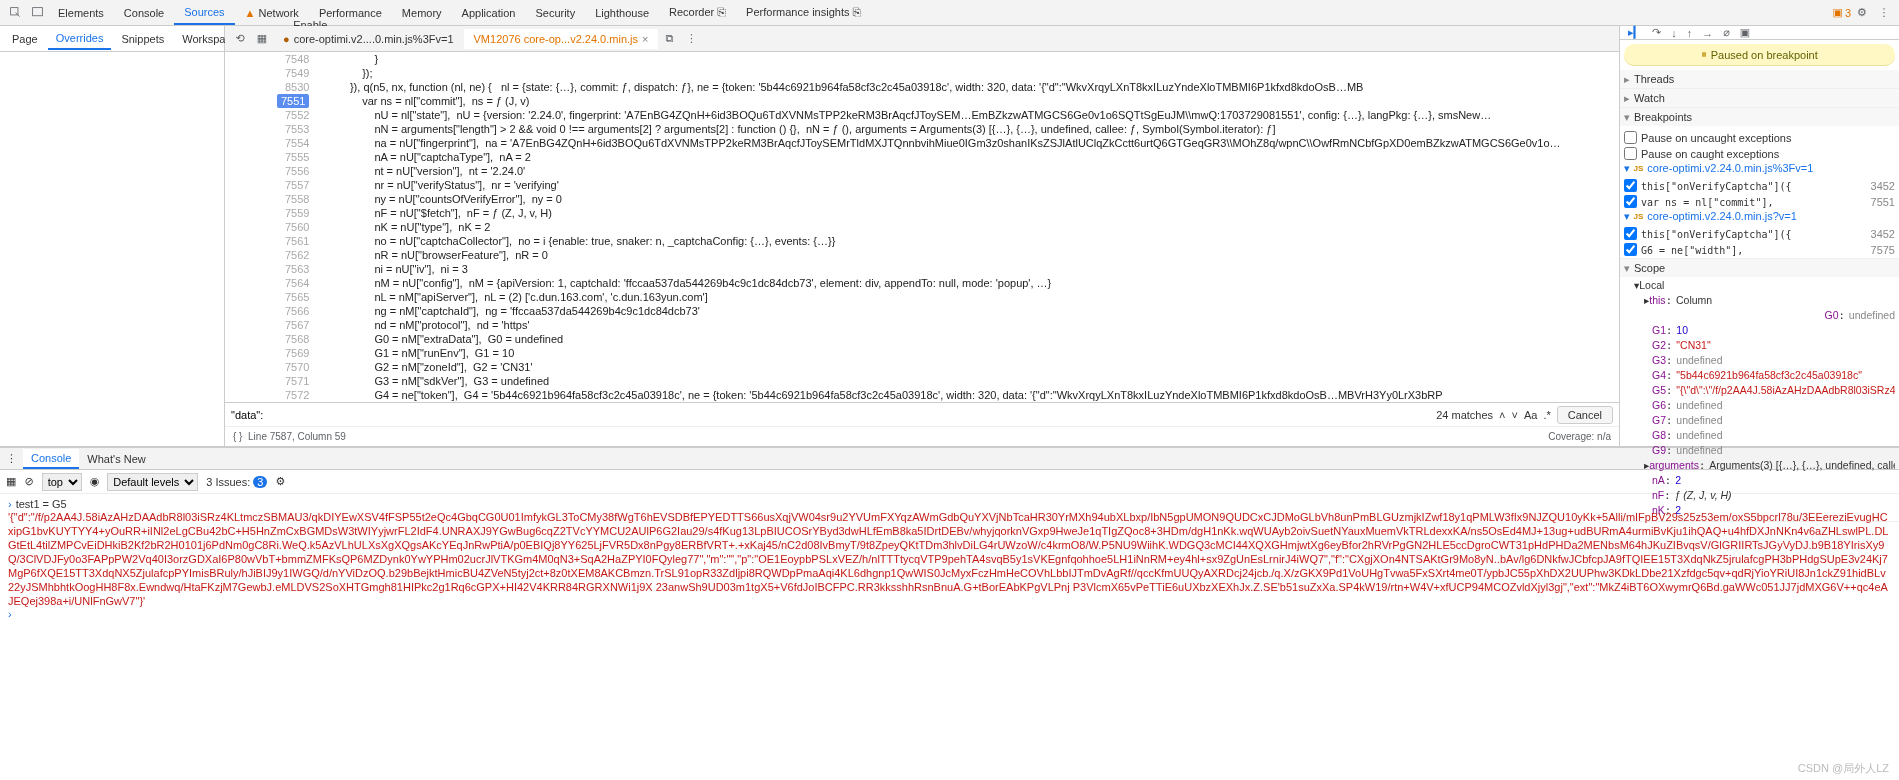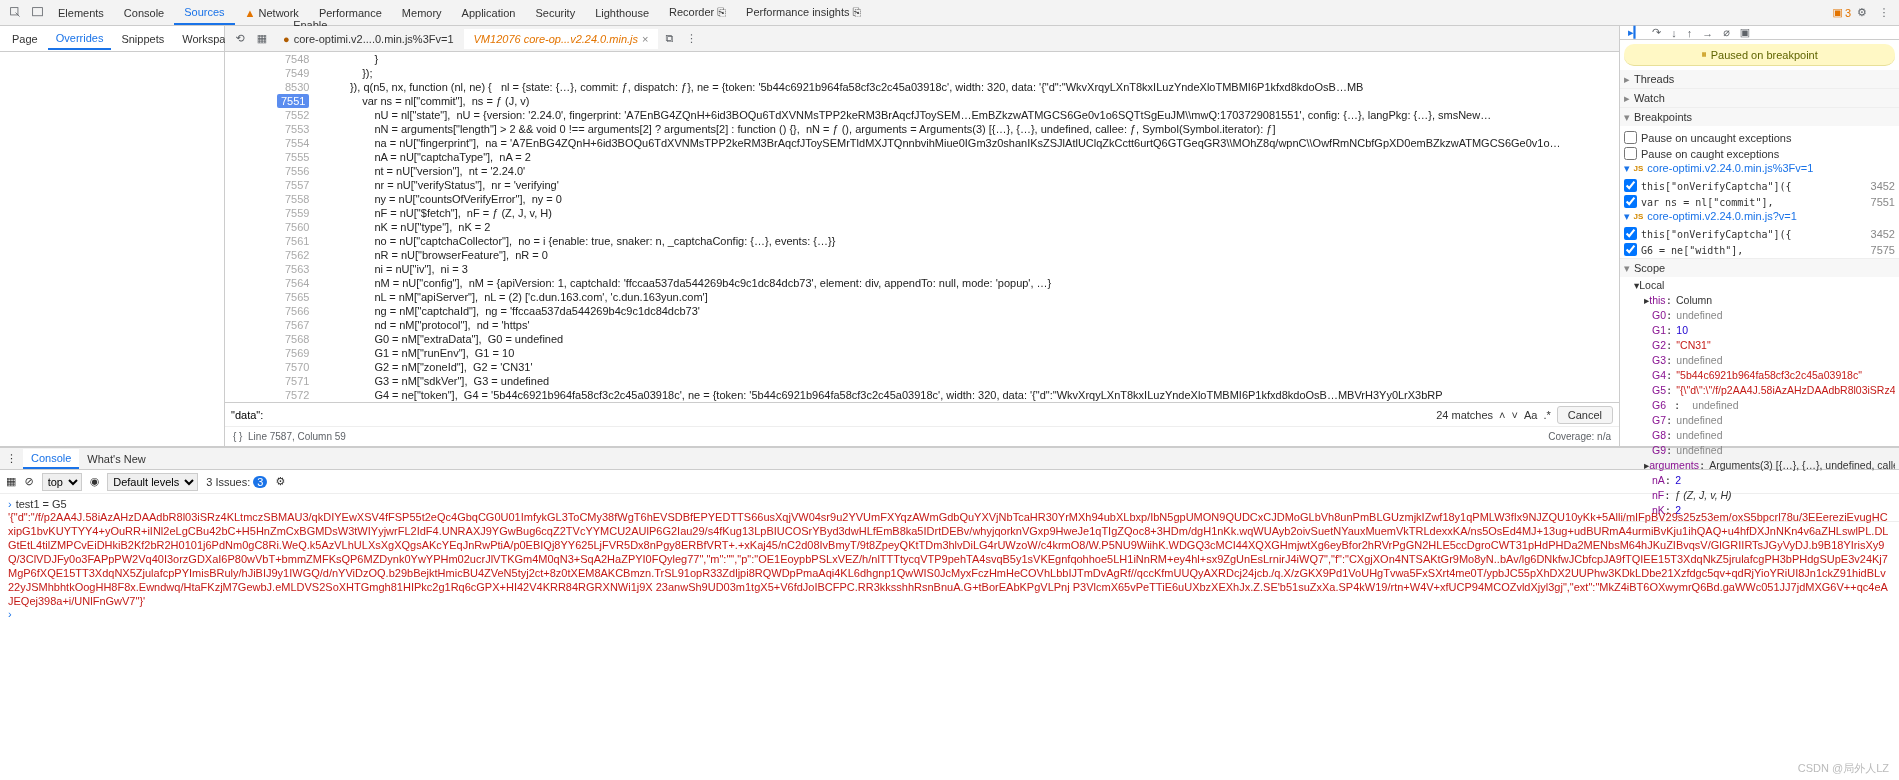--- a/index.html
+++ b/index.html
@@ -25,21 +25,21 @@
 .tree .ico { width: 14px; display: inline-flex; justify-content: center; margin-right: 3px; }
 .tree .cloud { color: #878787; }
 .tree .fold { color: #555; }
 .tree .js { color: #d28900; font-weight: bold; }
 .center { flex: 1; display: flex; flex-direction: column; overflow: hidden; }
 .ctabs { display: flex; align-items: center; height: 26px; border-bottom: 1px solid #ccc; padding-left: 4px; background: #f3f3f3; }
 .ctabs .ct { padding: 4px 10px; display: flex; align-items: center; gap: 4px; cursor: pointer; max-width: 200px; }
 .ctabs .ct.active { background: #fff; }
 .ctabs .ct .x { color: #888; }
 .ctabs .cticon { width: 22px; display: flex; justify-content: center; color: #5f6368; }
-.ctabs .vm { font-style: italic; color: #e37400; }
+.ctabs .vm { color: #e37400; }
 .code { flex: 1; display: flex; overflow: auto; font-family: Menlo, Consolas, monospace; font-size: 11px; line-height: 14px; background: #fff; position: relative; }
 .gutter { background: #fff; color: #aaa; text-align: right; padding: 0 8px 0 4px; margin-left: 48px; }
 .gutter .ln { height: 14px; }
 .gutter .ln.bp { background: #5b8def; color: #fff; border-radius: 2px; padding: 0 4px; }
 .src { flex: 1; white-space: pre; color: #222; overflow-x: hidden; }
 .src .row { height: 14px; padding-left: 8px; }
 .str { color: #c41a16; }
 .num { color: #1c00cf; }
 .fn { font-style: italic; }
 .search { display: flex; align-items: center; height: 24px; border-top: 1px solid #ccc; padding: 0 6px; gap: 6px; }
@@ -299,27 +299,27 @@
           <span class="tw">▾</span>
           <span>Scope</span>
         </div>
       <div class="sec-b">
         <div class="scope-row">
             <span class="tw">▾</span>
             <span>Local</span>
           </div>
         <div class="scope-row" style="padding-left:20px"><span class="tw">▸</span><span class="k">this</span>: <span class="v">Column</span></div>
         <div id="scopeVars">
-            <div class="scope-row" style="padding-left: 28px;"><span class="k">G0</span>: <span class="v und">undefined</span></div>
+            <div class="scope-row" style="padding-left: 28px; justify-content: flex-end;"><span class="k">G0</span>: <span class="v und">undefined</span></div>
             <div class="scope-row" style="padding-left: 28px;"><span class="k">G1</span>: <span class="v num">10</span></div>
             <div class="scope-row" style="padding-left: 28px;"><span class="k">G2</span>: <span class="v str">"CN31"</span></div>
             <div class="scope-row" style="padding-left: 28px;"><span class="k">G3</span>: <span class="v und">undefined</span></div>
             <div class="scope-row" style="padding-left: 28px;"><span class="k">G4</span>: <span class="v str">"5b44c6921b964fa58cf3c2c45a03918c"</span></div>
             <div class="scope-row" style="padding-left: 28px;"><span class="k">G5</span>: <span class="v str">"{\"d\":\"/f/p2AA4J.58iAzAHzDAAdbR8l03iSRz4KLtmcz…</span></div>
-            <div class="scope-row" style="padding-left: 28px; gap: 8px;"><span class="k">G6</span>: <span class="v und">undefined</span></div>
+            <div class="scope-row" style="padding-left: 28px;"><span class="k">G6</span>: <span class="v und">undefined</span></div>
             <div class="scope-row" style="padding-left: 28px;"><span class="k">G7</span>: <span class="v und">undefined</span></div>
             <div class="scope-row" style="padding-left: 28px;"><span class="k">G8</span>: <span class="v und">undefined</span></div>
             <div class="scope-row" style="padding-left: 28px;"><span class="k">G9</span>: <span class="v und">undefined</span></div>
           </div>
         <div class="scope-row" style="padding-left:20px"><span class="tw">▸</span><span class="k">arguments</span>: <span class="v">Arguments(3) [{…}, {…}, undefined, calle…</span></div>
         <div id="scopeExtra">
             <div class="scope-row" style="padding-left: 28px;"><span class="k">nA</span>: <span class="v num">2</span></div>
             <div class="scope-row" style="padding-left: 28px;"><span class="k">nF</span>: <span class="v fn">ƒ (Z, J, v, H)</span></div>
             <div class="scope-row" style="padding-left: 28px;"><span class="k">nK</span>: <span class="v num">2</span></div>
           </div>

